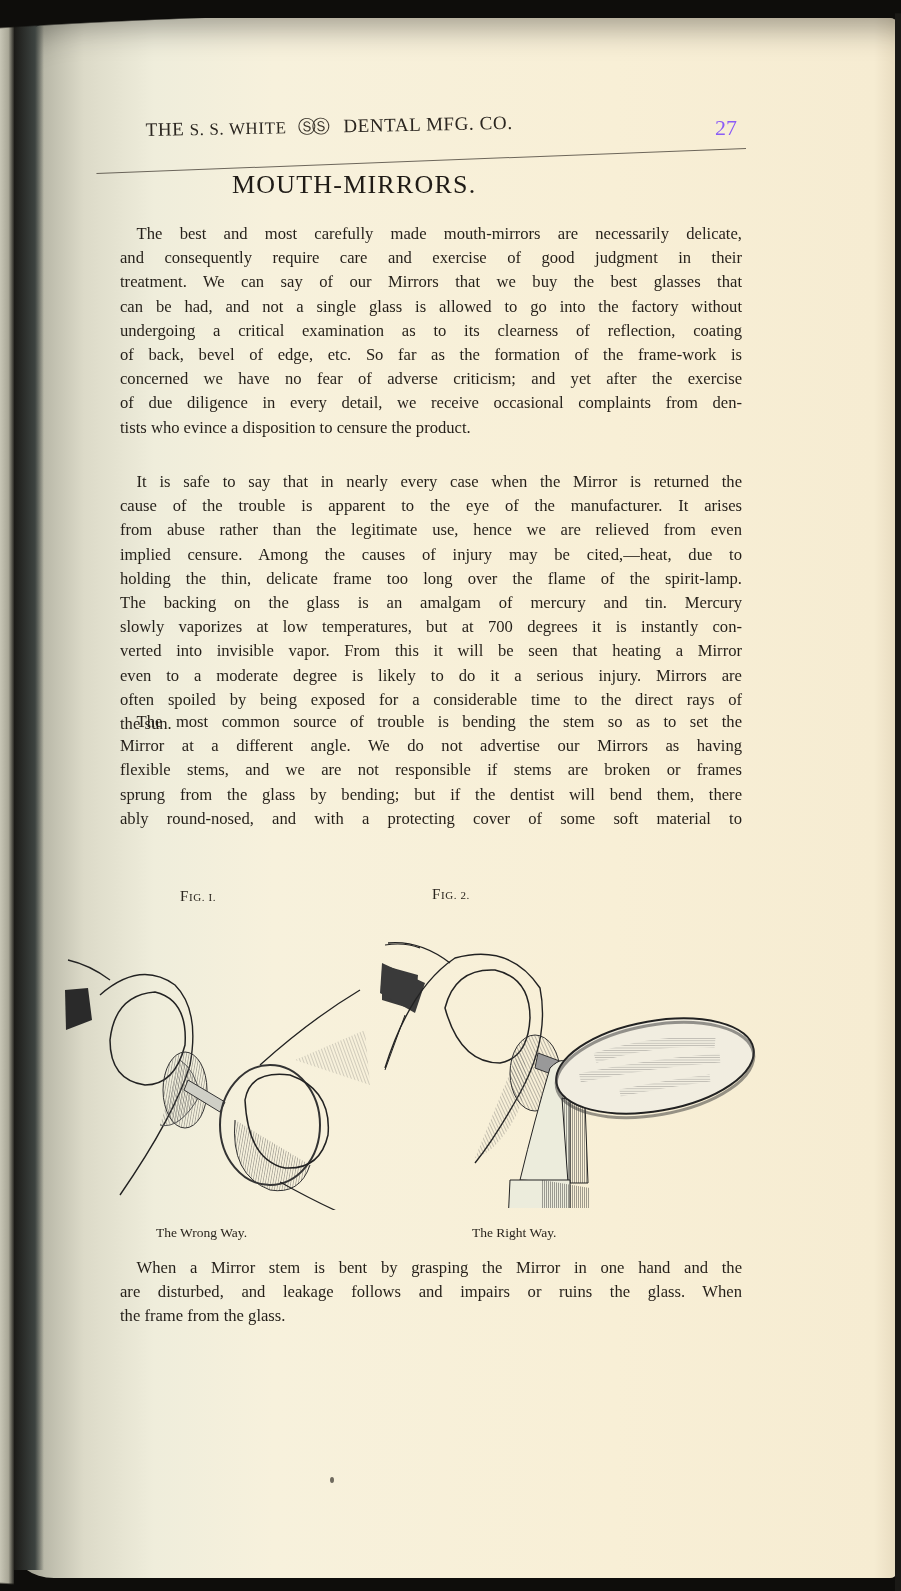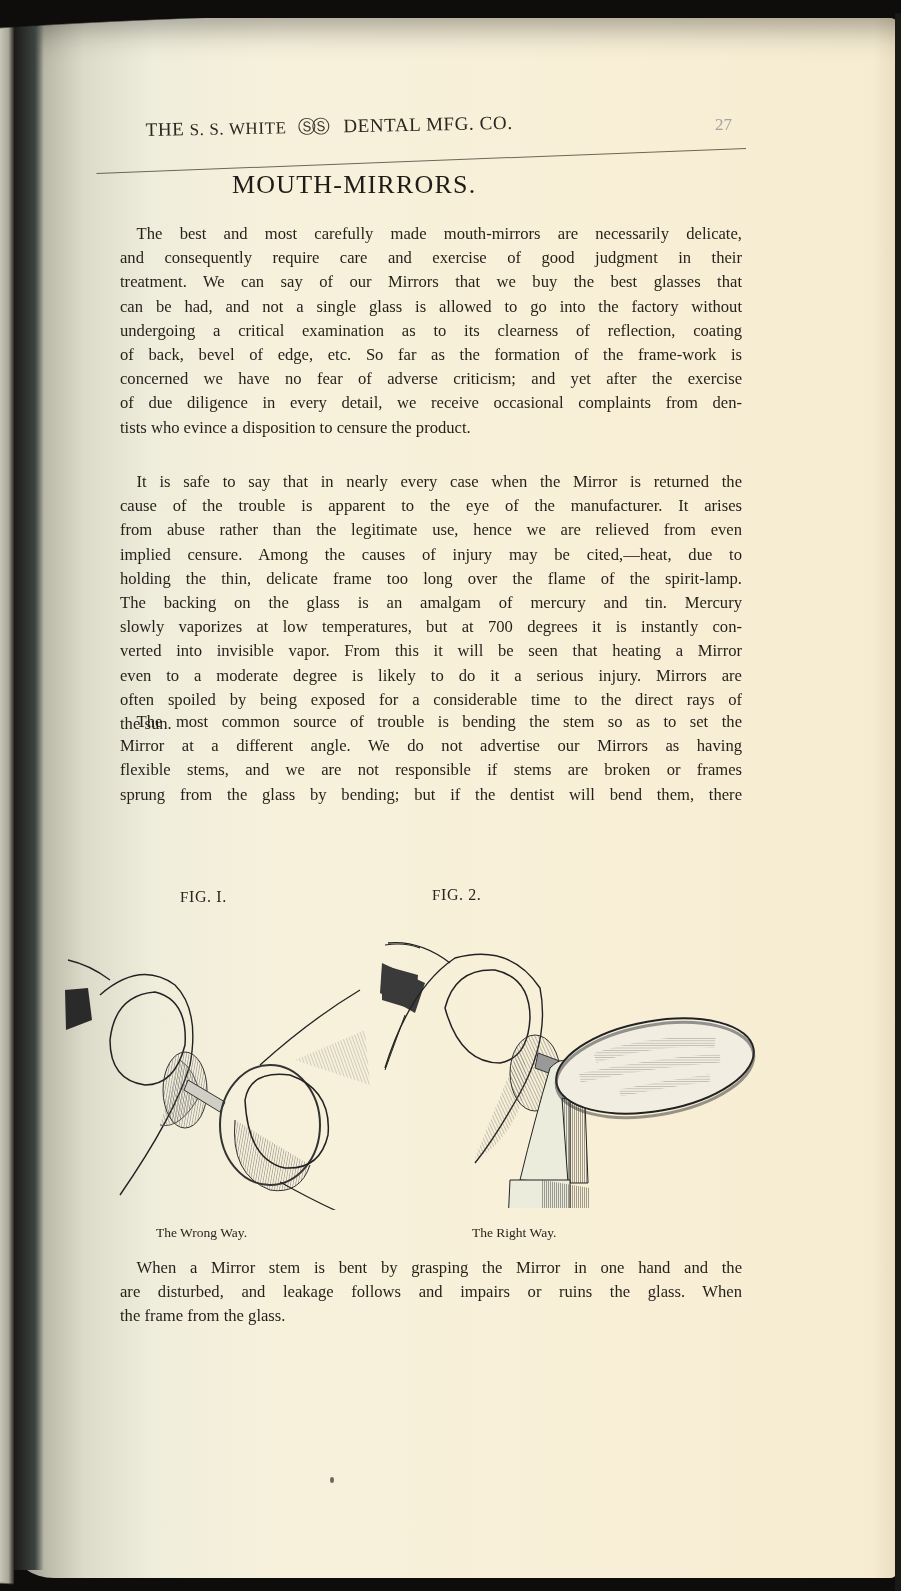--- a/index.html
+++ b/index.html
@@ -45,21 +45,21 @@
     position: absolute; left: 0; top: 6px;
     font-size: 19px; letter-spacing: 0.6px; color: #2b2620;
     white-space: nowrap;
   }
   .running-head .rh-text .small { font-size: 17px; }
   .monogram {
     display: inline-block; font-size: 18px; letter-spacing: -4px; margin: 0 12px 0 6px;
     font-family: "DejaVu Serif", serif; color: #3a342b;
   }
   .page-number {
-    position: absolute; left: 715px; top: 115px; font-size: 17px; color: #a3a3a3; text-align: right;
+    position: absolute; left: 715px; top: 115px; font-size: 22px; color: #8b5cf6; text-align: right;
   }
   .rule {
     position: absolute; left: 96px; top: 148px; width: 650px; height: 1px;
     background: #4a443b; transform: rotate(-2.2deg); transform-origin: right center;
     opacity: 0.8;
   }
   .title {
     position: absolute; left: 232px; top: 170px;
     font-size: 26px; letter-spacing: 1.2px; color: #1f1b16;
   }
@@ -72,21 +72,21 @@
   .body-text .line { display: block; white-space: nowrap; text-align: justify; text-align-last: justify; height: 24.2px; }
   .body-text .line.last { text-align-last: left; }
   .p1 { top: 222px; }
   .p2 { top: 470px; }
   .p3 { top: 710px; }
   .p4 { top: 1256px; }
 
   .fig-label {
     position: absolute; font-size: 15px; color: #2a251e; letter-spacing: 0.6px;
   }
-  .fig-label .sc { font-size: 16px; }
+  .fig-label .sc { font-size: 11px; }
   .fig1-label { left: 180px; top: 888px; }
   .fig2-label { left: 432px; top: 886px; }
 
   .figure { position: absolute; }
   .fig1 { left: 60px; top: 920px; width: 360px; height: 290px; }
   .fig2 { left: 370px; top: 918px; width: 400px; height: 290px; }
 
   .caption { position: absolute; font-size: 13.5px; color: #2a251e; }
   .cap1 { left: 156px; top: 1225px; }
   .cap2 { left: 472px; top: 1225px; }
@@ -136,20 +136,21 @@
     <span class="line">verted into invisible vapor.   From this it will be seen that heating a Mirror</span>
     <span class="line">even to a moderate degree is likely to do it a serious injury.   Mirrors are</span>
     <span class="line">often spoiled by being exposed for a considerable time to the direct rays of</span>
     <span class="line last">the sun.</span>
   </div>
 <div class="body-text p3">
     <span class="line"> The most common source of trouble is bending the stem so as to set the</span>
     <span class="line">Mirror at a different angle.   We do not advertise our Mirrors as having</span>
     <span class="line">flexible stems, and we are not responsible if stems are broken or frames</span>
     <span class="line">sprung from the glass by bending; but if the dentist will bend them, there</span>
+    <span class="line">ably round-nosed, and with a protecting cover of some soft material to</span>
   </div>
 
 <div class="fig-label fig1-label"><span>F</span><span class="sc">IG. I.</span></div>
 <div class="fig-label fig2-label"><span>F</span><span class="sc">IG. 2.</span></div>
 
 <svg class="figure fig1" viewBox="0 0 360 290">
   <defs>
     <pattern id="hatch" width="3" height="3" patternUnits="userSpaceOnUse" patternTransform="rotate(-20)">
       <line x1="0" y1="0" x2="0" y2="3" stroke="#555" stroke-width="0.8"></line>
     </pattern>

